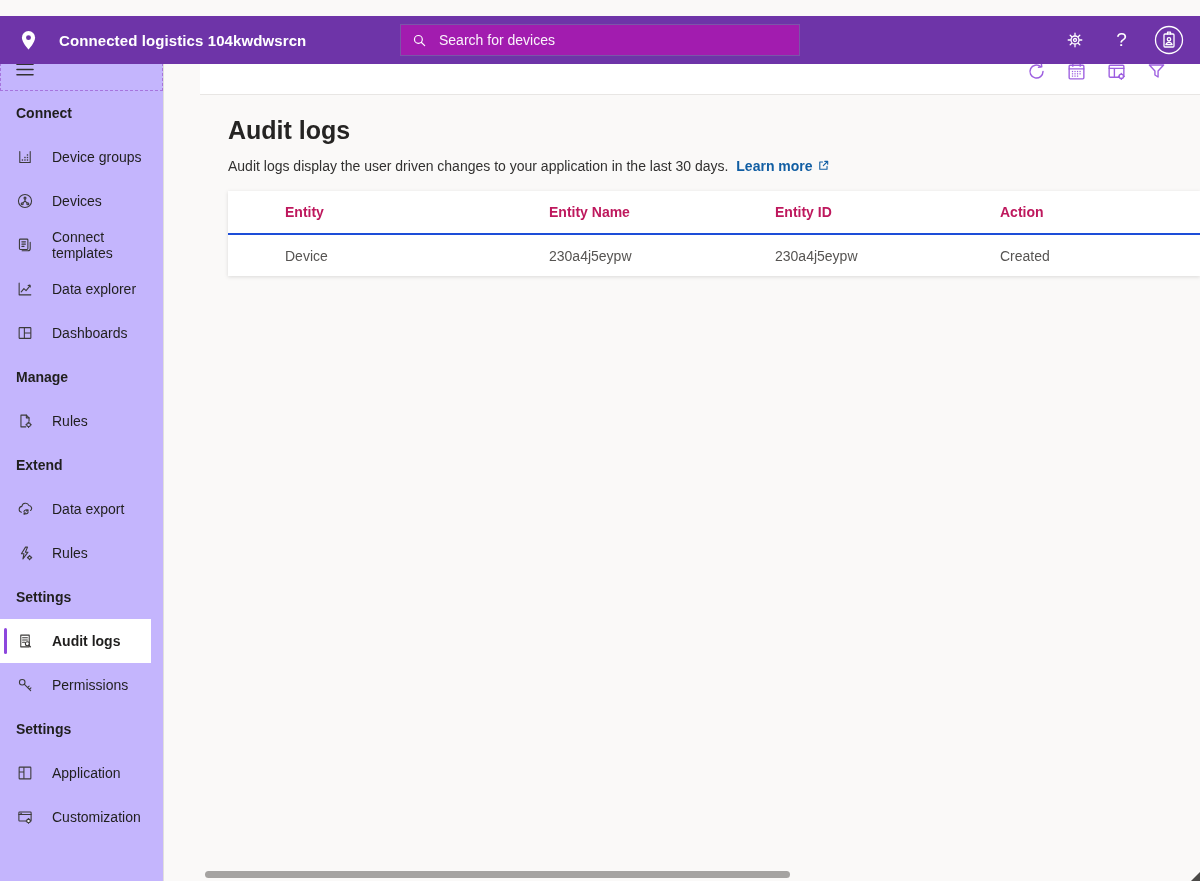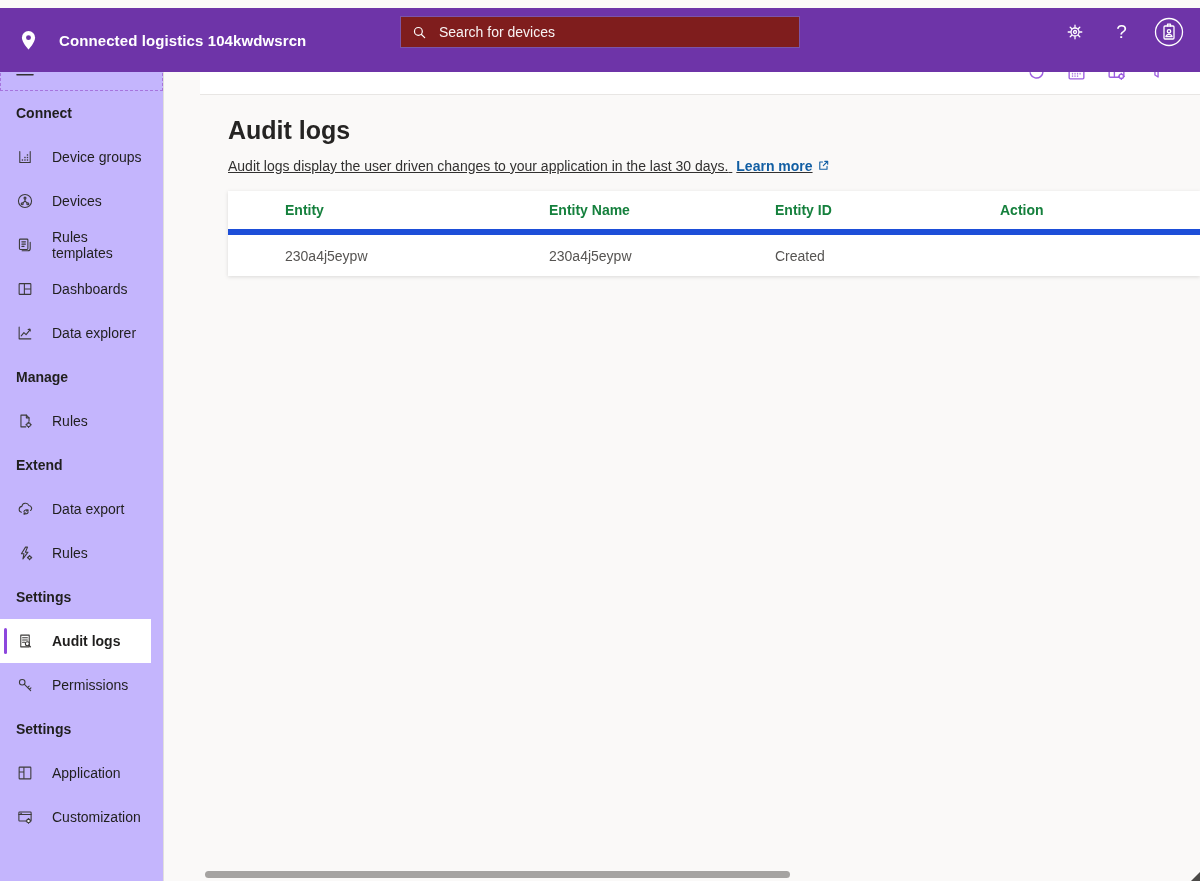--- a/index.html
+++ b/index.html
@@ -1,25 +1,25 @@
 <!DOCTYPE html>
 <html><head>
 <meta charset="utf-8">
 <style>
   * { box-sizing: border-box; }
   html,body { margin:0; padding:0; width:1200px; height:881px; overflow:hidden;
     font-family:"Liberation Sans", sans-serif; background:#faf9f8; }
 
   
-  .topbar { position:absolute; top:8px; left:0; width:1200px; height:64px;
+  .topbar { position:absolute; top:16px; left:0; width:1200px; height:48px;
     background:#6e34a8; display:flex; align-items:center; color:#fff; z-index:30; }
   .pin-wrap { margin-left:20px; display:flex; align-items:center; }
   .app-title { margin-left:22px; font-weight:bold; font-size:15px; letter-spacing:.1px; }
   .searchbox { position:absolute; left:400px; top:8px; width:400px; height:32px;
-    background:#7f1d1d; border:1px solid #7b54a9; display:flex; align-items:center; padding:0 10px; }
+    background:#a21caf; border:1px solid #7b54a9; display:flex; align-items:center; padding:0 10px; }
   .searchbox input { background:transparent; border:none; outline:none; color:#fff;
     font-size:14px; margin-left:9px; width:330px; font-family:"Liberation Sans", sans-serif; }
   .searchbox input::placeholder { color:#ffffff; opacity:.95; }
   .topbar-right { position:absolute; right:8px; top:0; height:48px; display:flex; align-items:center; }
   .tb-btn { width:47px; height:48px; display:flex; align-items:center; justify-content:center; cursor:pointer; }
   .help-q { font-size:19px; color:#fff; }
 
   
   .sidebar { position:absolute; top:48px; left:0; width:164px; height:833px;
     background:#c4b5fd; border-right:1px solid #e1dfdd; z-index:20; }
@@ -34,27 +34,27 @@
   .nav-item.selected::before { content:""; position:absolute; left:4px; top:9px; bottom:9px;
     width:3px; background:#8d47dd; border-radius:2px; }
 
   
   .main { position:absolute; top:48px; left:200px; width:1000px; height:833px; }
   .main-toolbar { height:47px; background:#fff; border-bottom:1px solid #e8e6e4;
     display:flex; align-items:center; justify-content:flex-end; padding-right:24px; }
   .mt-btn { width:40px; height:40px; display:flex; align-items:center; justify-content:center; cursor:pointer; }
   .content { padding-left:28px; }
   .page-title { font-size:25px; font-weight:600; color:#252423; margin-top:21px; }
-  .page-desc { font-size:14px; color:#323130; margin-top:13px;text-decoration:underline; }
+  .page-desc { font-size:14px; color:#323130; margin-top:13px; }
   .learn-more { color:#115ea3; font-weight:bold; text-decoration:none; margin-left:4px; cursor:pointer; }
   .ext-icon { margin-left:4px; vertical-align:-1px; }
 
   .audit-table { margin-top:16px; background:#fff; box-shadow:0 1px 4px rgba(0,0,0,.13); }
   .t-head, .t-row { display:grid; grid-template-columns:321px 226px 225px 1fr; align-items:center; }
-  .t-head { height:44px; font-size:14px; font-weight:bold; color:#15803d; border-bottom:6px solid #1d4ed8; }
+  .t-head { height:44px; font-size:14px; font-weight:bold; color:#be185d; border-bottom:2px solid #1d4ed8; }
   .t-row { height:41px; font-size:14px; color:#565452; cursor:pointer; }
   .t-head > div:first-child, .t-row > div:first-child { padding-left:57px; }
 
   
   .hscroll-thumb { position:absolute; left:205px; bottom:3px; width:585px; height:7px;
     background:#a5a3a1; border-radius:4px; cursor:pointer; }
   .corner-grip { position:absolute; right:0; bottom:0; width:0; height:0;
     border-left:9px solid transparent; border-bottom:9px solid #4b4a48; }
 
   svg { display:block; }
@@ -151,43 +151,43 @@
   </div>
 
   <div class="nav-item">
     <span class="nicon">
       <svg width="18" height="18" viewBox="0 0 20 20" fill="none" stroke="#3b3a39" stroke-width="1.2" stroke-linecap="round" stroke-linejoin="round">
         <rect x="3.8" y="3.5" width="9.4" height="11.5" rx="1"></rect>
         <path d="M15.8 7v6.8a2.6 2.6 0 0 1-2.6 2.6H6.8"></path>
         <path d="M6.5 6.5h4M6.5 9h4M6.5 11.5h2.5"></path>
       </svg>
     </span>
-    <span>Rules templates</span>
-  </div>
-
+    <span>Connect templates</span>
+  </div>
+
+
+  <div class="nav-item">
+    <span class="nicon">
+      <svg width="18" height="18" viewBox="0 0 20 20" fill="none" stroke="#3b3a39" stroke-width="1.2" stroke-linecap="round" stroke-linejoin="round">
+        <path d="M3.5 3.5v13h13"></path>
+        <path d="M5.8 13.2l3-3.6 2.4 2.2 4.3-5.2"></path>
+        <path d="M13.4 6.1l2.1-.4.4 2.1"></path>
+      </svg>
+    </span>
+    <span>Data explorer</span>
+  </div>
 
   <div class="nav-item">
     <span class="nicon">
       <svg width="18" height="18" viewBox="0 0 20 20" fill="none" stroke="#3b3a39" stroke-width="1.2" stroke-linejoin="round">
         <rect x="3.5" y="4" width="13" height="12" rx="0.8"></rect>
         <path d="M9.3 4v12M9.3 10h7.2"></path>
       </svg>
     </span>
     <span>Dashboards</span>
-  </div>
-
-  <div class="nav-item">
-    <span class="nicon">
-      <svg width="18" height="18" viewBox="0 0 20 20" fill="none" stroke="#3b3a39" stroke-width="1.2" stroke-linecap="round" stroke-linejoin="round">
-        <path d="M3.5 3.5v13h13"></path>
-        <path d="M5.8 13.2l3-3.6 2.4 2.2 4.3-5.2"></path>
-        <path d="M13.4 6.1l2.1-.4.4 2.1"></path>
-      </svg>
-    </span>
-    <span>Data explorer</span>
   </div>
 
   <div class="section-header">Manage</div>
 
   <div class="nav-item">
     <span class="nicon">
       <svg width="18" height="18" viewBox="0 0 20 20" fill="none" stroke="#3b3a39" stroke-width="1.2" stroke-linecap="round" stroke-linejoin="round">
         <path d="M10.8 16.5H5.5v-13h6l3 3v3.6"></path>
         <path d="M11.5 3.5v3h3"></path>
         <circle cx="14" cy="14.2" r="2.1"></circle>
@@ -333,20 +333,21 @@
     </div>
 
     <div class="audit-table">
       <div class="t-head">
         <div>Entity</div>
         <div>Entity Name</div>
         <div>Entity ID</div>
         <div>Action</div>
       </div>
       <div class="t-row">
+        <div>Device</div>
         <div>230a4j5eypw</div>
         <div>230a4j5eypw</div>
         <div>Created</div>
       </div>
     </div>
   </div>
 </div>
 
 <div class="hscroll-thumb"></div>
 <div class="corner-grip"></div>

